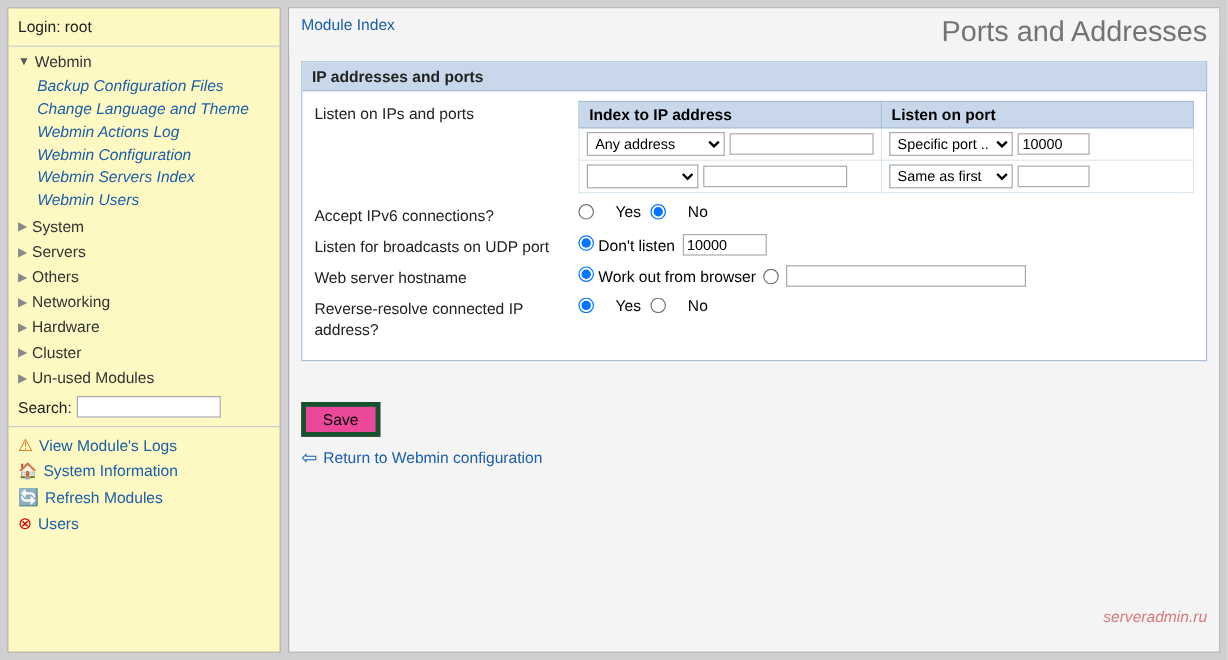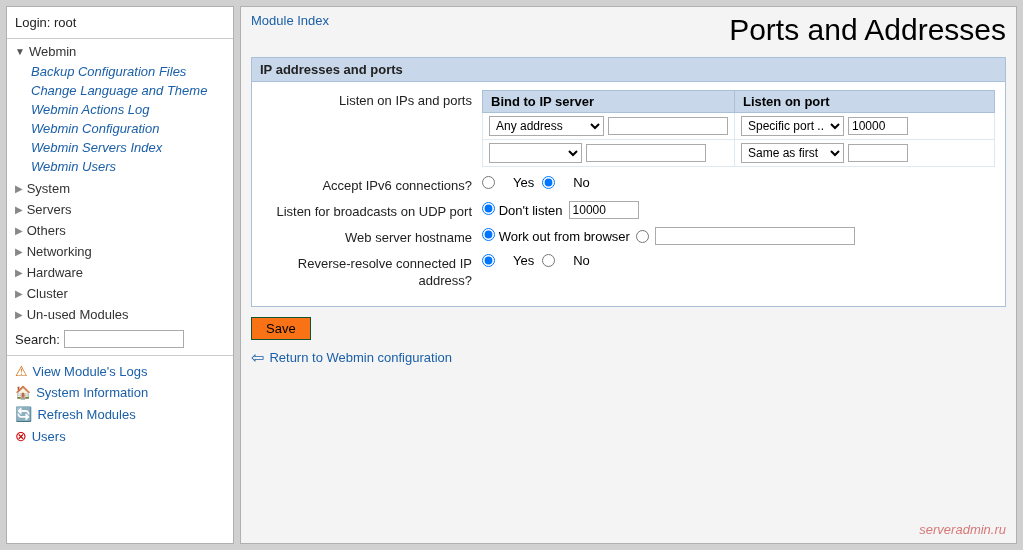--- a/index.html
+++ b/index.html
@@ -18,21 +18,21 @@
       flex-direction: row;
       height: 100%;
       background: #d0d0d0;
       padding: 6px;
       gap: 6px;
     }
     
     .sidebar {
       width: 228px;
       min-width: 228px;
-      background: #ffffff;
+      background: #fef9c3;
       border: 1px solid #b0b0b0;
       display: flex;
       flex-direction: column;
       padding: 4px 0;
     }
     .sidebar-login {
       padding: 4px 8px 6px 8px;
       font-size: 13px;
       color: #222;
     }
@@ -121,22 +121,22 @@
       padding: 6px 10px 4px 10px;
       background: #f4f4f4;
     }
     .breadcrumb-link {
       color: #1a5fa8;
       font-size: 13px;
       text-decoration: none;
       cursor: pointer;
     }
     .page-title {
-      font-size: 30px;
-      color: #000000;
+      font-size: 24px;
+      color: #737373;
       font-weight: normal;
       text-align: right;
     }
     .content-area {
       flex: 1;
       padding: 6px 10px;
       overflow-y: auto;
     }
     
     .panel {
@@ -156,21 +156,20 @@
       padding: 8px 10px;
     }
     .form-row {
       display: flex;
       align-items: flex-start;
       margin-bottom: 8px;
     }
     .form-label {
       width: 220px;
       min-width: 220px;
-      text-align: right;
       padding-right: 10px;
       font-size: 13px;
       color: #222;
       padding-top: 3px;
     }
     .form-control {
       flex: 1;
       display: flex;
       flex-direction: column;
       gap: 4px;
@@ -239,43 +238,44 @@
       gap: 6px;
       font-size: 13px;
     }
     .hostname-row {
       display: flex;
       align-items: center;
       gap: 6px;
       font-size: 13px;
     }
     button.save-btn {
-      background: #f97316;
-      border: 1px solid #14532d;
+      background: #ec4899;
+      border: 4px solid #14532d;
       padding: 3px 14px;
       font-size: 13px;
       cursor: pointer;
       margin-bottom: 8px;
+      margin-top: 24px;
     }
     .return-link {
       display: flex;
       align-items: center;
       gap: 5px;
       color: #1a5fa8;
       font-size: 13px;
       cursor: pointer;
       text-decoration: none;
     }
     .return-arrow {
       color: #1a5fa8;
       font-size: 16px;
     }
     .watermark {
       position: absolute;
-      bottom: 6px;
+      bottom: 22px;
       right: 10px;
       color: #cc4444;
       font-size: 13px;
       font-style: italic;
       opacity: 0.7;
       pointer-events: none;
     }
     .divider {
       height: 1px;
       background: #ccc;
@@ -363,21 +363,21 @@
       <div class="panel">
         <div class="panel-header">IP addresses and ports</div>
         <div class="panel-body">
 
           <div class="form-row">
             <div class="form-label">Listen on IPs and ports</div>
             <div class="form-control">
               <table class="ip-port-table">
                 <thead>
                   <tr>
-                    <th class="col-bind">Bind to IP server</th>
+                    <th class="col-bind">Index to IP address</th>
                     <th class="col-listen">Listen on port</th>
                   </tr>
                 </thead>
                 <tbody>
                   <tr>
                     <td>
                       <div class="row-inline">
                         <select>
                           <option>Any address</option>
                           <option>Specific address</option>

